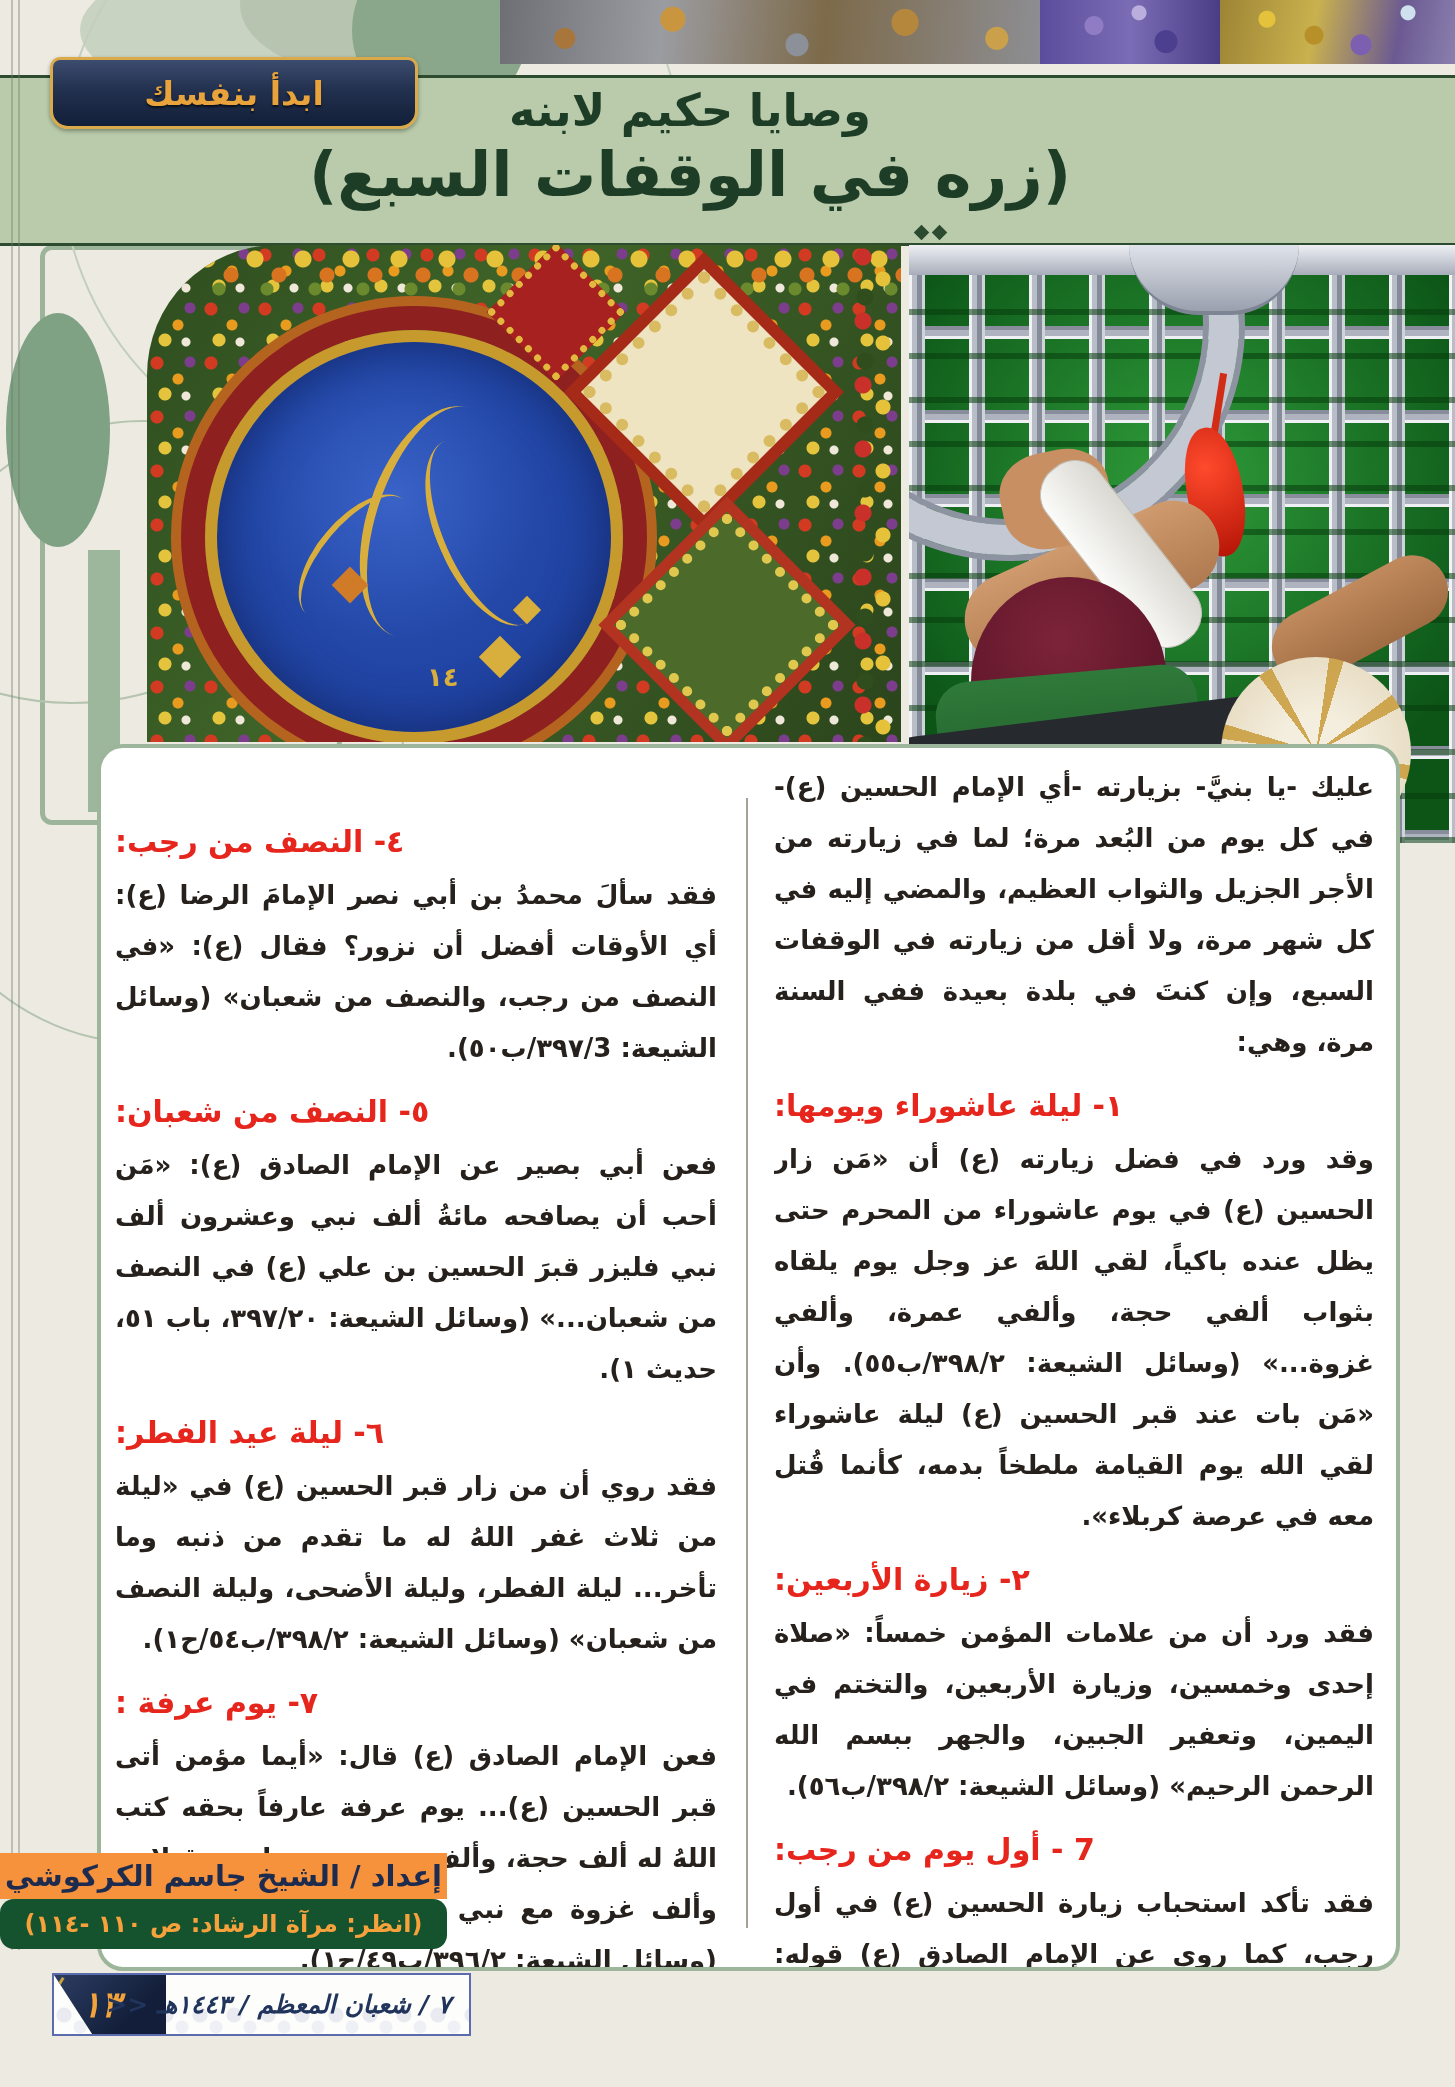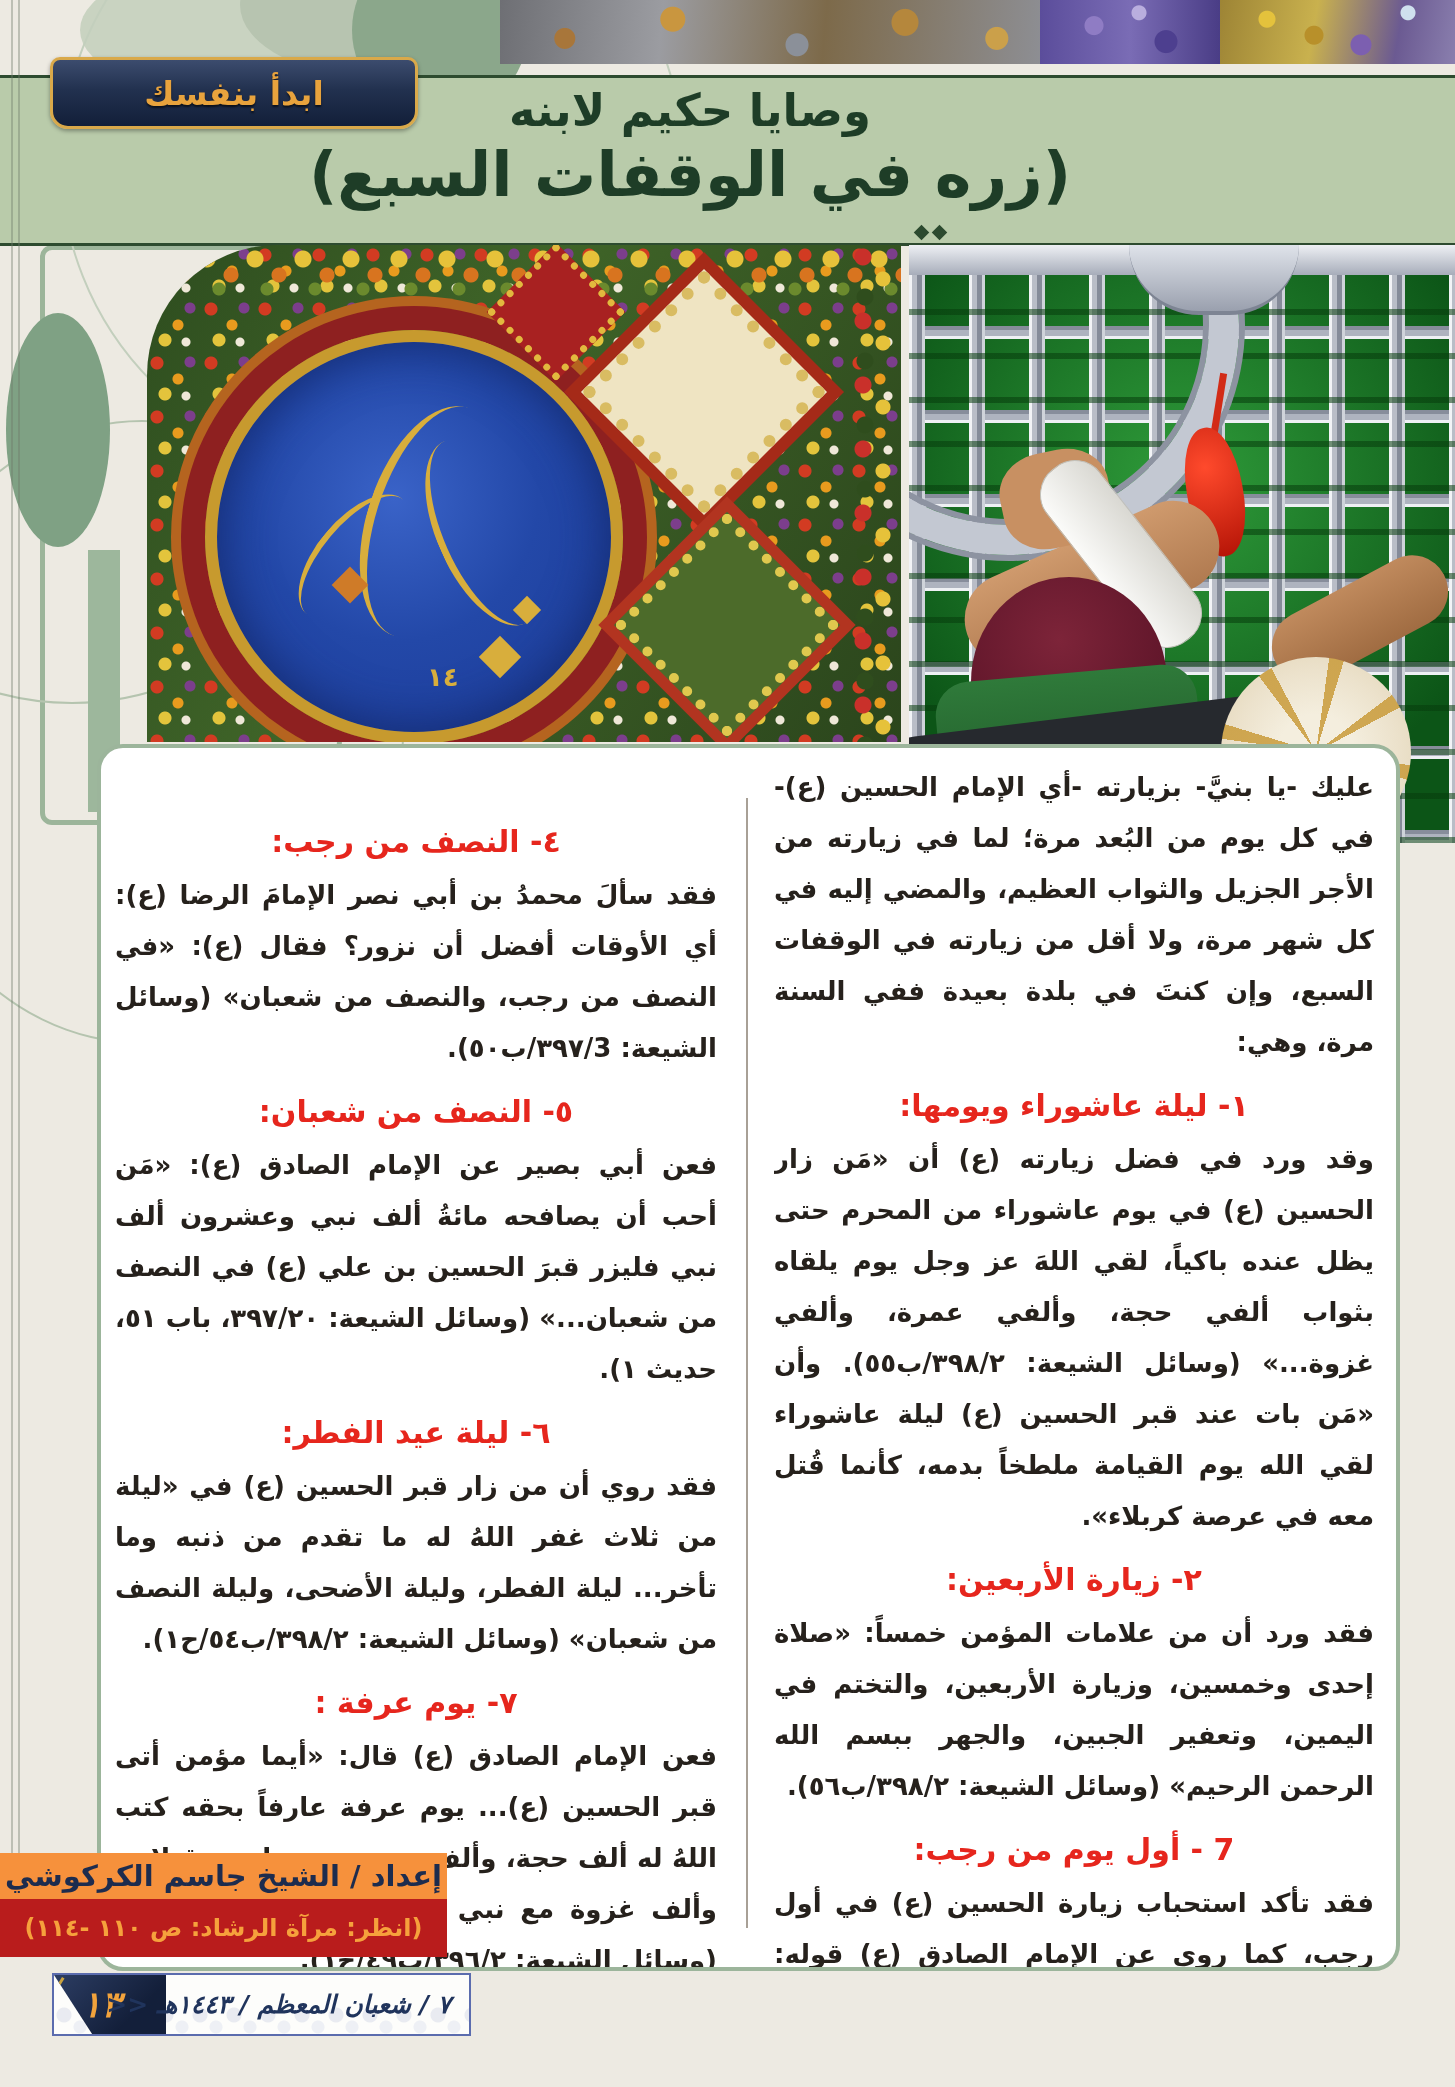--- a/index.html
+++ b/index.html
@@ -126,27 +126,27 @@
   .mini-diamond{position:absolute;width:11px;height:11px;background:#2c4a2f;transform:rotate(45deg);z-index:4;}
   .md1{left:916px;top:227px;} .md2{left:934px;top:227px;}
 
   
   .textbox{position:absolute;left:97px;top:744px;width:1295px;height:1219px;background:#ffffff;border:4px solid #9cb59b;border-radius:26px;z-index:5;overflow:hidden;}
   .divider{position:absolute;left:645px;top:50px;width:2px;height:1130px;background:#a8a096;}
   .col{position:absolute;top:0;height:100%;direction:rtl;text-align:justify;color:#26211c;font-weight:700;font-size:26px;line-height:51px;overflow:hidden;}
   .col-right{right:22px;width:600px;padding-top:14px;}
   .col-left{left:14px;width:602px;padding-top:56px;}
   .col p{margin:0 0 10px 0;}
-  .col h3{margin:16px 0 6px 0;color:#e6261d;font-size:30px;line-height:44px;font-weight:800;text-align:center;}
+  .col h3{margin:16px 0 6px 0;color:#e6261d;font-size:30px;line-height:44px;font-weight:800;text-align:left;}
 
   
   .bar{position:absolute;left:0;width:447px;z-index:6;display:flex;align-items:center;justify-content:center;}
   .bar-orange{top:1853px;height:46px;background:#f6913c;}
   .bar-orange span{color:#1d2c4e;font-size:29px;font-weight:800;}
-  .bar-blue{top:1899px;height:58px;background:#b91c1c;}
+  .bar-blue{top:1899px;height:50px;background:#14532d;border-radius:14px;}
   .bar-blue span{color:#f6a13c;font-size:24px;font-weight:800;}
 
   
   .footer{position:absolute;left:52px;top:1973px;width:415px;height:59px;background:#fdfdfb;border:2px solid #5b6cae;z-index:6;
      background-image:radial-gradient(circle at 10px 40px,#e9ebf1 7px,transparent 8px),radial-gradient(circle at 26px 52px,#eef0f5 6px,transparent 7px);
      background-size:34px 59px;font-style:italic;}
   .footer-navy{position:absolute;left:0;top:0;width:112px;height:100%;background:linear-gradient(135deg,#2c3d63,#131f3a 70%);
      clip-path:polygon(0 0,100% 0,100% 100%,34% 100%);display:flex;align-items:center;justify-content:center;}
   .footer-gold-line{position:absolute;left:8px;top:2px;width:3px;height:70px;background:#c9a23f;transform:rotate(32deg);transform-origin:top left;}
   .footer-navy span{color:#f2a33c;font-size:36px;font-weight:800;margin-right:18px;}

